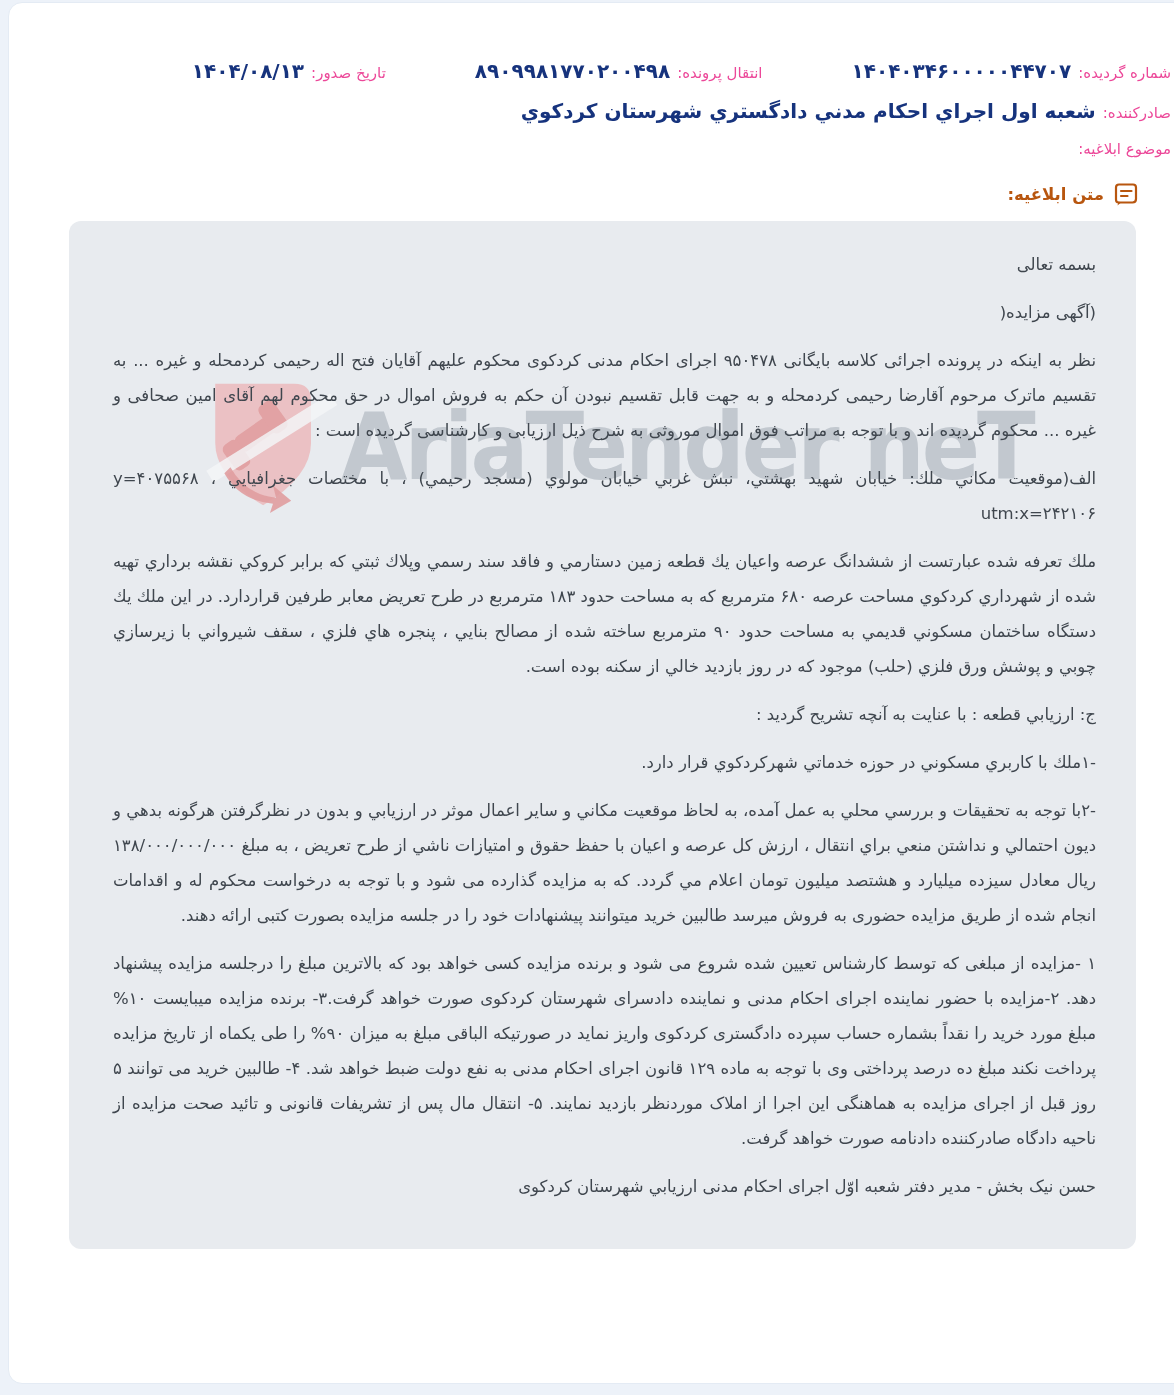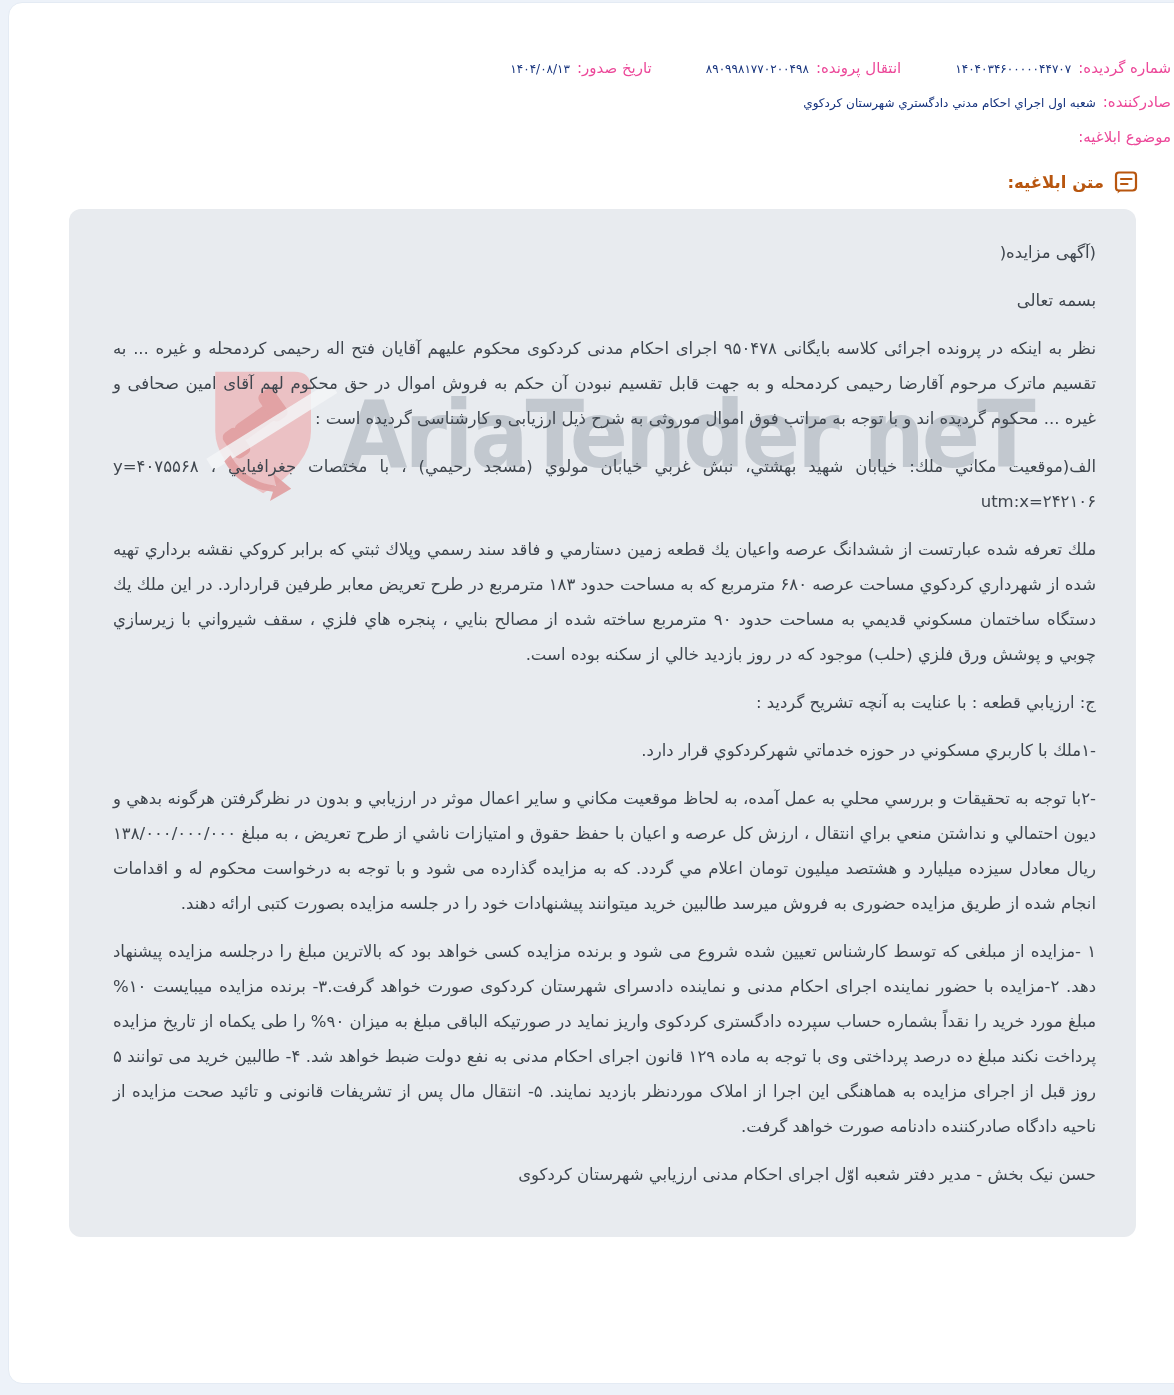--- a/index.html
+++ b/index.html
@@ -20,21 +20,21 @@
     box-sizing:border-box;
   }
   .header{direction:rtl;}
   .hdr-row1{
     display:flex;flex-direction:row;align-items:baseline;
     padding:56px 14px 0 20px;
   }
   .field{display:flex;align-items:baseline;gap:7px;white-space:nowrap;}
   .field + .field{margin-right:54px;}
   .f-label{color:#ec4899;font-size:15px;}
-  .f-value{color:#16337d;font-weight:normal;font-size:12px;}
+  .f-value{color:#16337d;font-weight:bold;font-size:20px;margin-left:35px;}
   .hdr-row2{padding:16px 14px 0 20px;display:flex;align-items:baseline;gap:7px;}
   .hdr-row3{padding:17px 14px 0 20px;display:flex;align-items:baseline;gap:7px;}
   .hdr-row4{
     padding:23px 46px 0 20px;
     display:flex;align-items:center;gap:9px;
     color:#b8560f;font-weight:bold;font-size:16.5px;
   }
   .note-icon{flex:0 0 auto;display:inline-flex;}
   .notice-box{
     position:relative;
@@ -131,22 +131,22 @@
             <rect x="20" y="40" width="12" height="20" rx="4" transform="rotate(-35 26 50)"></rect>
           </g>
           <rect x="2" y="34" width="96" height="9" transform="rotate(-32 50 40)" fill="#ffffff" opacity="0.85"></rect>
           <path d="M22 58 Q32 76 52 78 L50 70 L62 80 L48 88 L50 82 Q28 80 18 62 Z" fill="#d95252" opacity="0.9"></path>
         </svg>
       </span>
       <span class="wm-text">AriaTender neT</span>
     </div>
 
     <div>
+        <p class="para">بسمه تعالی</p>
         <p class="para">(آگهی مزایده(</p>
-        <p class="para">بسمه تعالی</p>
         <p class="para">نظر به اینکه در پرونده اجرائی کلاسه بایگانی ۹۵۰۴۷۸ اجرای احکام مدنی کردکوی محکوم علیهم آقایان فتح اله رحیمی کردمحله و غیره ... به تقسیم ماترک مرحوم آقارضا رحیمی کردمحله و به جهت قابل تقسیم نبودن آن حکم به فروش اموال در حق محکوم لهم آقای امین صحافی و غیره ... محکوم گردیده اند و با توجه به مراتب فوق اموال موروثی به شرح ذیل ارزیابی و کارشناسی گردیده است :</p>
         <p class="para">الف(موقعیت مکاني ملك: خیابان شهید بهشتي، نبش غربي خیابان مولوي (مسجد رحیمي) ، با مختصات جغرافیایي y=۴۰۷۵۵۶۸ ، utm:x=۲۴۲۱۰۶</p>
         <p class="para">ملك تعرفه شده عبارتست از ششدانگ عرصه واعیان یك قطعه زمین دستارمي و فاقد سند رسمي وپلاك ثبتي كه برابر كروكي نقشه برداري تهیه شده از شهرداري كردكوي مساحت عرصه ۶۸۰ مترمربع كه به مساحت حدود ۱۸۳ مترمربع در طرح تعریض معابر طرفین قراردارد. در این ملك یك دستگاه ساختمان مسكوني قدیمي به مساحت حدود ۹۰ مترمربع ساخته شده از مصالح بنایي ، پنجره هاي فلزي ، سقف شیرواني با زیرسازي چوبي و پوشش ورق فلزي (حلب) موجود كه در روز بازدید خالي از سكنه بوده است.</p>
         <p class="para">ج: ارزیابي قطعه : با عنایت به آنچه تشریح گردید :</p>
         <p class="para">-۱ملك با كاربري مسكوني در حوزه خدماتي شهركردكوي قرار دارد.</p>
         <p class="para">-۲با توجه به تحقیقات و بررسي محلي به عمل آمده، به لحاظ موقعیت مكاني و سایر اعمال موثر در ارزیابي و بدون در نظرگرفتن هرگونه بدهي و دیون احتمالي و نداشتن منعي براي انتقال ، ارزش كل عرصه و اعیان با حفظ حقوق و امتیازات ناشي از طرح تعریض ، به مبلغ ۱۳۸/۰۰۰/۰۰۰/۰۰۰ ریال معادل سیزده میلیارد و هشتصد میلیون تومان اعلام مي گردد. كه به مزایده گذارده می شود و با توجه به درخواست محكوم له و اقدامات انجام شده از طریق مزایده حضوری به فروش میرسد طالبین خرید میتوانند پیشنهادات خود را در جلسه مزایده بصورت كتبی ارائه دهند.</p>
         <p class="para">۱ -مزایده از مبلغی كه توسط كارشناس تعیین شده شروع می شود و برنده مزایده كسی خواهد بود كه بالاترین مبلغ را درجلسه مزایده پیشنهاد دهد. ۲-مزایده با حضور نماینده اجرای احکام مدنی و نماینده دادسرای شهرستان كردكوی صورت خواهد گرفت.۳- برنده مزایده میبایست ۱۰% مبلغ مورد خرید را نقداً بشماره حساب سپرده دادگستری كردكوی واریز نماید در صورتیكه الباقی مبلغ به میزان ۹۰% را طی یكماه از تاریخ مزایده پرداخت نكند مبلغ ده درصد پرداختی وی با توجه به ماده ۱۲۹ قانون اجرای احکام مدنی به نفع دولت ضبط خواهد شد. ۴- طالبین خرید می توانند ۵ روز قبل از اجرای مزایده به هماهنگی این اجرا از املاک موردنظر بازدید نمایند. ۵- انتقال مال پس از تشریفات قانونی و تائید صحت مزایده از ناحیه دادگاه صادرکننده دادنامه صورت خواهد گرفت.</p>
         <p class="para">حسن نیک بخش - مدیر دفتر شعبه اوّل اجرای احکام مدنی ارزیابي شهرستان کردکوی</p>
       </div>
   </div>

